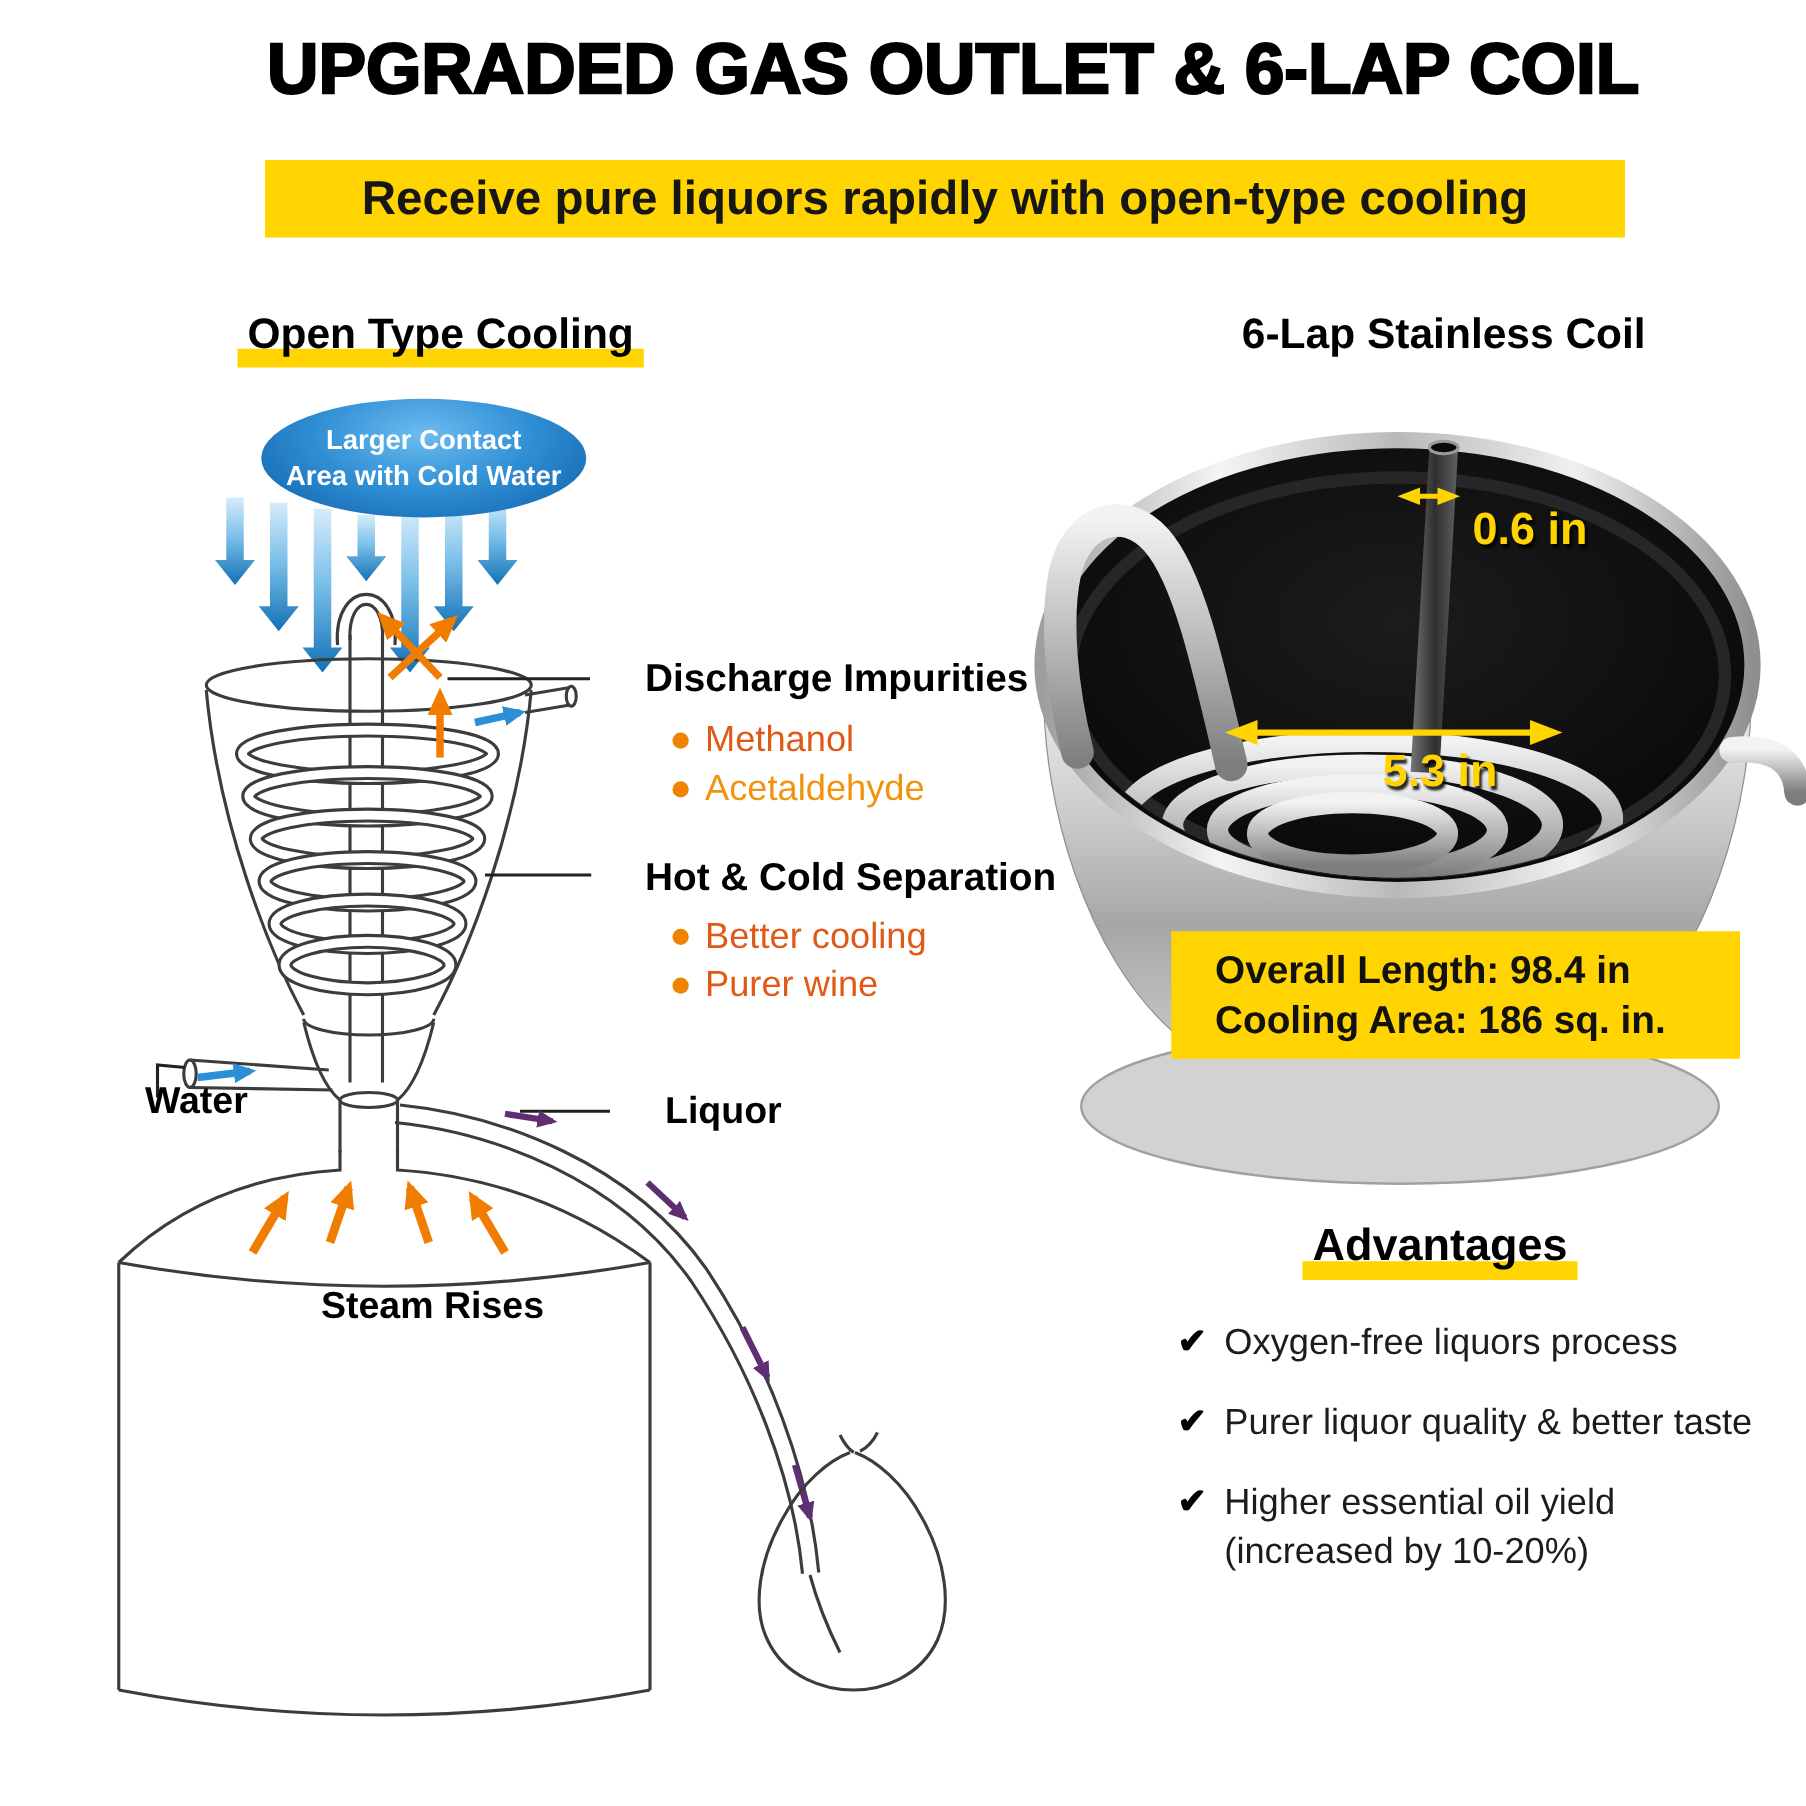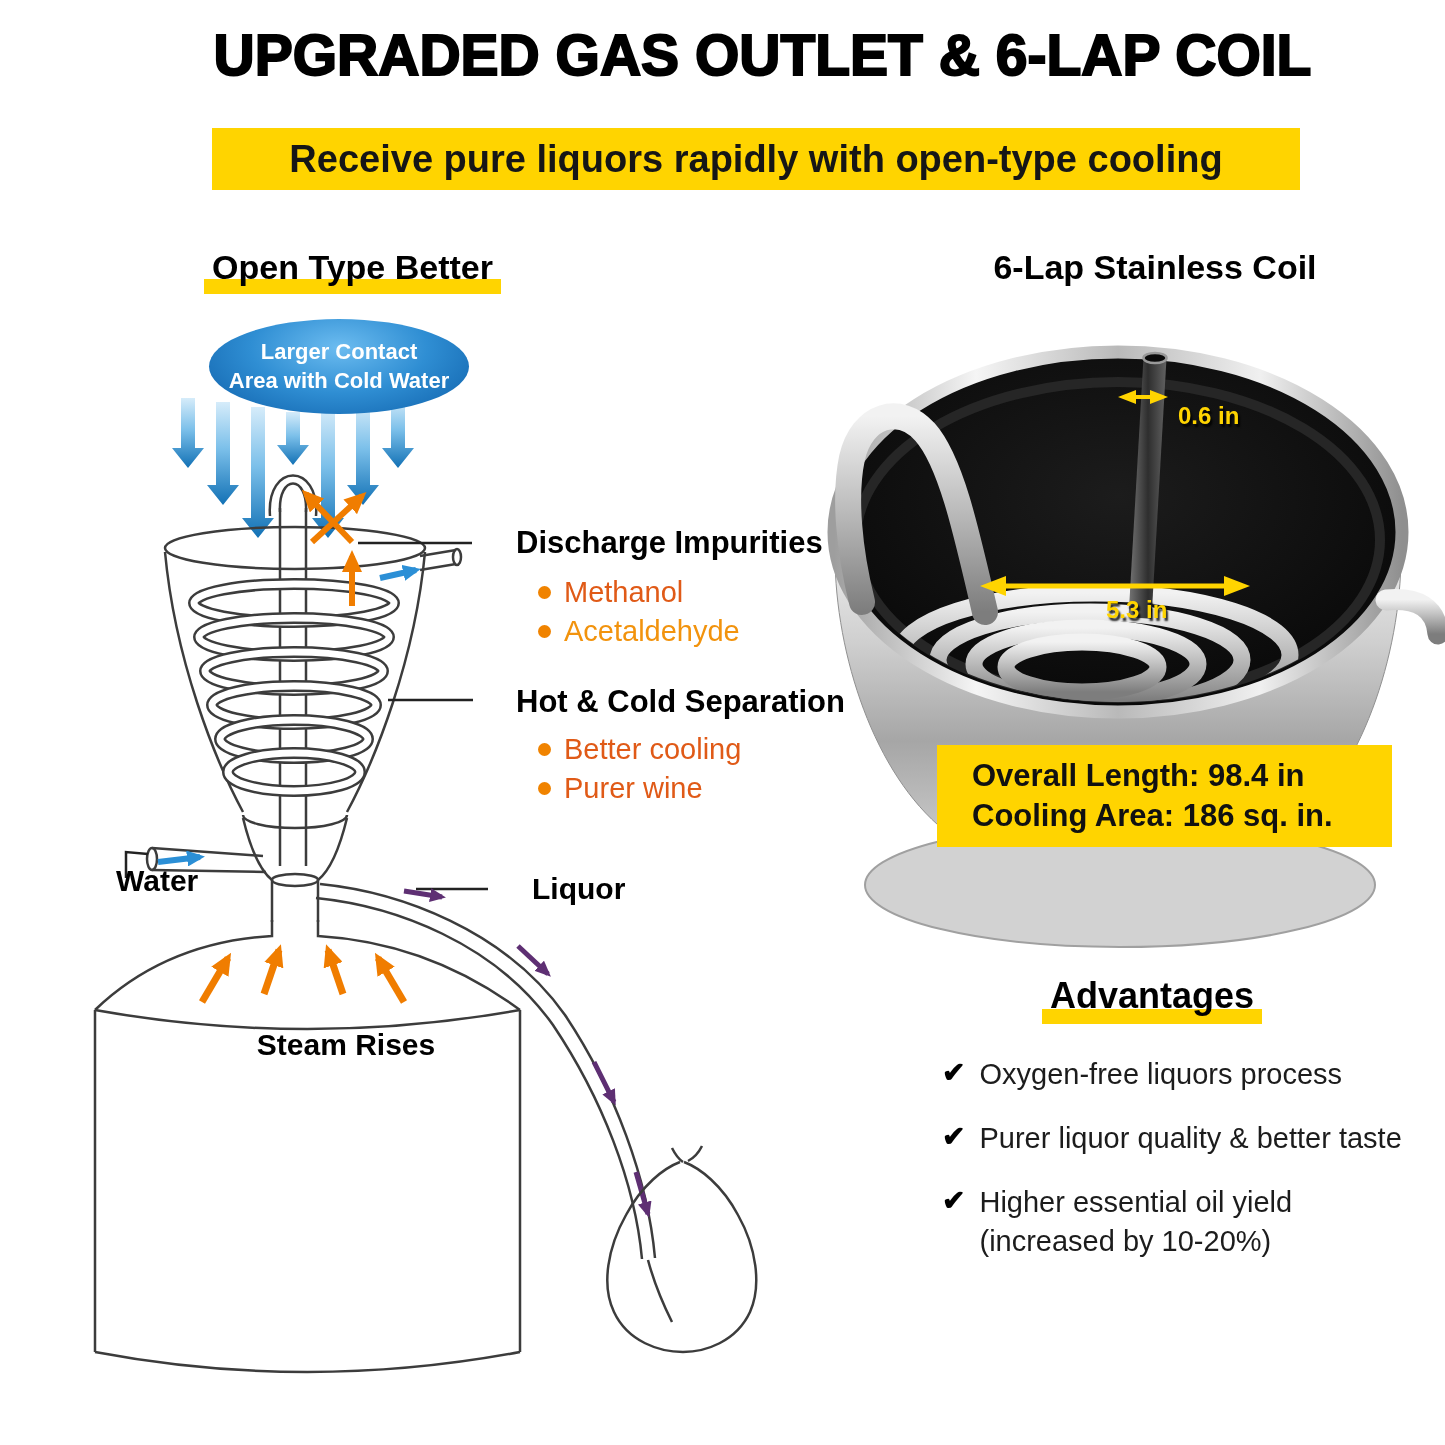--- a/index.html
+++ b/index.html
@@ -17,21 +17,21 @@
           background:radial-gradient(ellipse at 50% 30%,#6cbcf0 0%,#2f8ed3 48%,#0d5ea8 100%);
           display:flex;align-items:center;justify-content:center;text-align:center;
           color:#fff;font-weight:bold;font-size:22px;line-height:1.3;}
   .pre{white-space:pre-line;}
   .lab{font-weight:bold;color:#000;}
   .bullet-row{display:flex;align-items:center;gap:13px;}
   .dot{width:13px;height:13px;border-radius:50%;background:#f08300;flex:0 0 auto;}
   .btext{font-size:29px;}
   .o1{color:#e05a17;}
   .o2{color:#f2930d;}
-  .dim{font-size:24px;font-weight:bold;color:#ffd400;text-shadow:2px 3px 2px rgba(0,0,0,.85);}
+  .dim{font-size:36px;font-weight:bold;color:#ffd400;text-shadow:2px 3px 2px rgba(0,0,0,.85);}
   .spec{left:897px;top:745px;width:455px;height:102px;box-sizing:border-box;background:#ffd400;
         padding:11px 18px 0 35px;font-size:31px;font-weight:bold;color:#111;line-height:40px;}
   .adv-list{left:902px;top:1055px;width:540px;}
   .adv-item{display:flex;align-items:flex-start;gap:14px;margin-bottom:25px;
             font-size:29px;color:#1c1c1c;line-height:1.35;}
   .check{font-size:28px;font-weight:bold;color:#000;line-height:1.3;flex:0 0 auto;}
 </style>
 </head>
 <body>
 
@@ -215,21 +215,21 @@
       <path d="M672,1148 C676,1156 680,1160 683,1162"></path>
       <path d="M702,1146 C698,1154 692,1159 688,1161"></path>
     </g>
   </svg>
 
   <div class="abs title">UPGRADED GAS OUTLET &amp; 6-LAP COIL</div>
 
   <div class="abs banner">Receive pure liquors rapidly with open-type cooling</div>
 
   <div class="abs colhead" style="left:140px;top:248px;width:345px;">
-    <span class="hl">Open Type Better</span>
+    <span class="hl">Open Type Cooling</span>
   </div>
 
   <div class="abs colhead" style="left:915px;top:248px;width:400px;">
     <span>6-Lap Stainless Coil</span>
   </div>
 
   <div class="abs bubble pre">Larger Contact
 Area with Cold Water</div>
 
   <div class="abs lab" style="left:476px;top:525px;font-size:31px;text-align:right;">Discharge Impurities</div>

